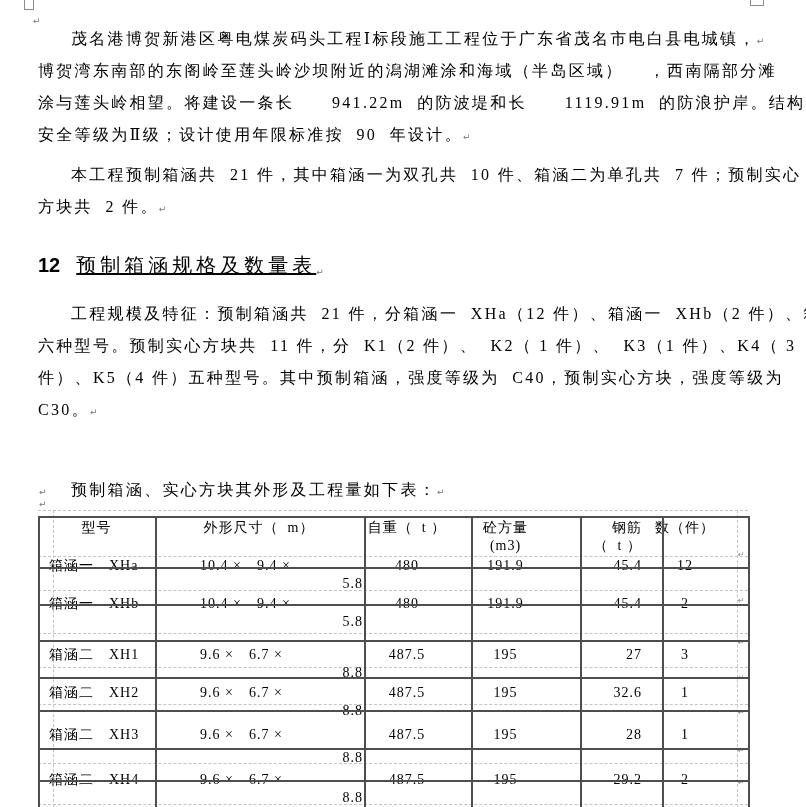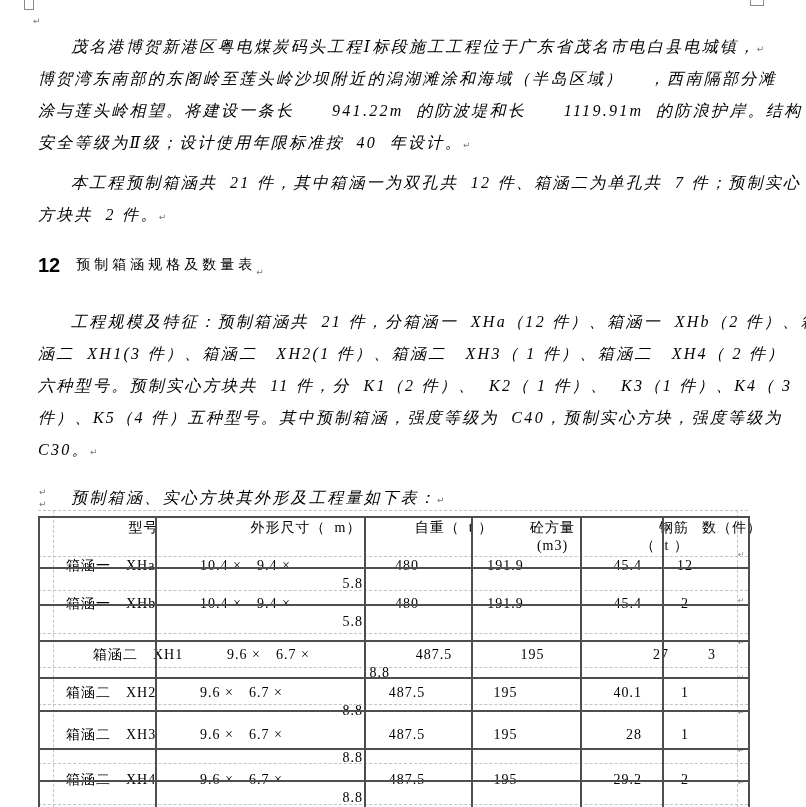--- a/index.html
+++ b/index.html
@@ -1,37 +1,37 @@
 <!DOCTYPE html>
 <html><head>
 <meta charset="utf-8">
 <style>
   html,body{margin:0;padding:0;background:#fff;}
   .page{position:relative;width:806px;height:807px;background:#fff;overflow:hidden;
         font-family:"Liberation Serif","DejaVu Serif",serif;color:#000;}
   .para{position:absolute;left:38px;width:752px;}
-  .line{white-space:pre;font-size:16px;line-height:44px;height:32px;letter-spacing:2.3px;font-style:italic;}
+  .line{white-space:pre;font-size:16px;line-height:28px;height:32px;letter-spacing:2.3px;}
   .ind{padding-left:33px;}
   .pm{font-family:"DejaVu Sans",sans-serif;font-size:9px;color:#777;letter-spacing:0;
       vertical-align:baseline;}
   .floatmark{position:absolute;font-family:"DejaVu Sans",sans-serif;font-size:9px;color:#777;}
   .heading{position:absolute;left:38px;top:249px;height:28px;display:flex;align-items:flex-end;}
   .heading .num{font-family:"Liberation Sans","DejaVu Sans",sans-serif;font-weight:bold;
       font-size:20px;line-height:24px;margin-right:16px;}
-  .heading .ttl{font-size:14px;line-height:24px;letter-spacing:4px;white-space:pre;}
+  .heading .ttl{font-size:20px;line-height:24px;letter-spacing:4px;white-space:pre;text-decoration:underline;}
   .corner{position:absolute;border:1px solid #8a8a8a;background:#fff;}
   
   .tbl{position:absolute;left:38px;top:510px;width:712px;height:297px;font-size:14px;}
   .hs{position:absolute;left:0;width:710px;height:2px;background:#4e4e4e;z-index:3;}
   .vs{position:absolute;top:6px;bottom:0;width:2px;background:#4e4e4e;z-index:3;}
   .hd{position:absolute;left:0;width:710px;border-top:1px dashed #c3c3c3;z-index:1;}
   .vd{position:absolute;top:0;bottom:0;border-left:1px dashed #c3c3c3;z-index:1;}
   .trow{position:absolute;left:0;width:710px;display:flex;z-index:2;}
   .trow > div{white-space:pre;line-height:16px;letter-spacing:1px;}
-  .c1{width:117px;text-align:left;padding-left:28px;box-sizing:border-box;}
+  .c1{width:117px;text-align:left;padding-left:11px;box-sizing:border-box;}
   .c2{width:208px;text-align:left;padding-left:45px;box-sizing:border-box;}
   .c3{width:88px;text-align:center;}
   .c4{width:109px;text-align:center;}
   .c5{width:82px;text-align:right;}
   .c6{width:86px;text-align:center;}
   .thead .c1,.thead .c2{text-align:center;padding-left:0;}
   .h2line{margin-top:2px;}
   .dims2{margin-top:2px;text-align:right;}
   .row-xh3 .dims2{margin-top:7px;}
   .rmark{position:absolute;left:700px;font-family:"DejaVu Sans",sans-serif;font-size:8px;
@@ -43,37 +43,36 @@
 <div class="page">
 
   <div class="corner" style="left:24px;top:-4px;width:8px;height:12px;"></div>
   <div class="corner" style="left:750px;top:-5px;width:12px;height:9px;"></div>
   <span class="floatmark" style="left:33px;top:16px;">↵</span>
 
   <div class="para" style="top:25px;">
     <div class="line ind"><span>茂名港博贺新港区粤电煤炭码头工程Ⅰ标段施工工程位于广东省茂名市电白县电城镇，</span><span class="pm">↵</span></div>
     <div class="line"><span>博贺湾东南部的东阁岭至莲头岭沙坝附近的潟湖滩涂和海域（半岛区域）    ，西南隔部分滩</span></div>
     <div class="line"><span>涂与莲头岭相望。将建设一条长      941.22m  的防波堤和长      1119.91m  的防浪护岸。结构</span></div>
-    <div class="line"><span>安全等级为Ⅱ级；设计使用年限标准按  40  年设计。</span><span class="pm">↵</span></div>
+    <div class="line"><span>安全等级为Ⅱ级；设计使用年限标准按  90  年设计。</span><span class="pm">↵</span></div>
   </div>
 
   <div class="para" style="top:161px;">
-    <div class="line ind"><span>本工程预制箱涵共  21 件，其中箱涵一为双孔共  12 件、箱涵二为单孔共  7 件；预制实心</span></div>
+    <div class="line ind"><span>本工程预制箱涵共  21 件，其中箱涵一为双孔共  10 件、箱涵二为单孔共  7 件；预制实心</span></div>
     <div class="line"><span>方块共  2 件。</span><span class="pm">↵</span></div>
   </div>
 
   <div class="heading">
     <span class="num">12</span>
     <span class="ttl">预制箱涵规格及数量表</span>
     <span class="pm">↵</span>
   </div>
 
   <div class="para" style="top:300px;">
     <div class="line ind"><span>工程规模及特征：预制箱涵共  21 件，分箱涵一  XHa（12 件）、箱涵一  XHb（2 件）、箱</span></div>
-    <div class="line"><span>涵二  XH1(3 件）、箱涵二   XH2(1 件）、箱涵二   XH3（ 1 件）、箱涵二   XH4（ 2 件）</span></div>
     <div class="line"><span>六种型号。预制实心方块共  11 件，分  K1（2 件）、  K2（ 1 件）、  K3（1 件）、K4（ 3</span></div>
     <div class="line"><span>件）、K5（4 件）五种型号。其中预制箱涵，强度等级为  C40，预制实心方块，强度等级为</span></div>
     <div class="line"><span>C30。</span><span class="pm">↵</span></div>
   </div>
 
   <div class="para" style="top:476px;">
     <div class="line ind"><span>预制箱涵、实心方块其外形及工程量如下表：</span><span class="pm">↵</span></div>
   </div>
 
   <span class="floatmark" style="left:39px;top:487px;">↵</span>
@@ -102,21 +101,21 @@
     <div class="hs" style="top:270px;"></div>
 
     <div class="vs" style="left:0;"></div>
     <div class="vs" style="left:117px;"></div>
     <div class="vs" style="left:326px;"></div>
     <div class="vs" style="left:433px;"></div>
     <div class="vs" style="left:542px;"></div>
     <div class="vs" style="left:624px;"></div>
     <div class="vs" style="left:710px;"></div>
 
-    <div class="trow thead" style="top:10px;margin-left:47px;">
+    <div class="trow thead" style="top:10px;">
       <div class="c1"><div>型号</div></div>
       <div class="c2"><div>外形尺寸（  m）</div></div>
       <div class="c3"><div>自重（  t ）</div></div>
       <div class="c4"><div>砼方量</div><div class="h2line">(m3)</div></div>
       <div class="c5"><div>钢筋</div><div class="h2line">（  t ）</div></div>
       <div class="c6"><div>数（件）</div></div>
     </div>
 
     <div class="trow" style="top:48px;">
       <div class="c1">箱涵一　XHa</div>
@@ -129,35 +128,35 @@
 
     <div class="trow" style="top:86px;">
       <div class="c1">箱涵一　XHb</div>
       <div class="c2"><div>10.4 ×　9.4 ×</div><div class="dims2">5.8</div></div>
       <div class="c3">480</div>
       <div class="c4">191.9</div>
       <div class="c5">45.4</div>
       <div class="c6">2</div>
     </div>
 
-    <div class="trow" style="top:137px;margin-left:27px;">
+    <div class="trow" style="top:137px;">
       <div class="c1">箱涵二　XH1</div>
       <div class="c2"><div>9.6 ×　6.7 ×</div><div class="dims2">8.8</div></div>
       <div class="c3">487.5</div>
       <div class="c4">195</div>
       <div class="c5">27</div>
       <div class="c6">3</div>
     </div>
 
     <div class="trow" style="top:175px;">
       <div class="c1">箱涵二　XH2</div>
       <div class="c2"><div>9.6 ×　6.7 ×</div><div class="dims2">8.8</div></div>
       <div class="c3">487.5</div>
       <div class="c4">195</div>
-      <div class="c5">40.1</div>
+      <div class="c5">32.6</div>
       <div class="c6">1</div>
     </div>
 
     <div class="trow row-xh3" style="top:217px;">
       <div class="c1">箱涵二　XH3</div>
       <div class="c2"><div>9.6 ×　6.7 ×</div><div class="dims2">8.8</div></div>
       <div class="c3">487.5</div>
       <div class="c4">195</div>
       <div class="c5">28</div>
       <div class="c6">1</div>

